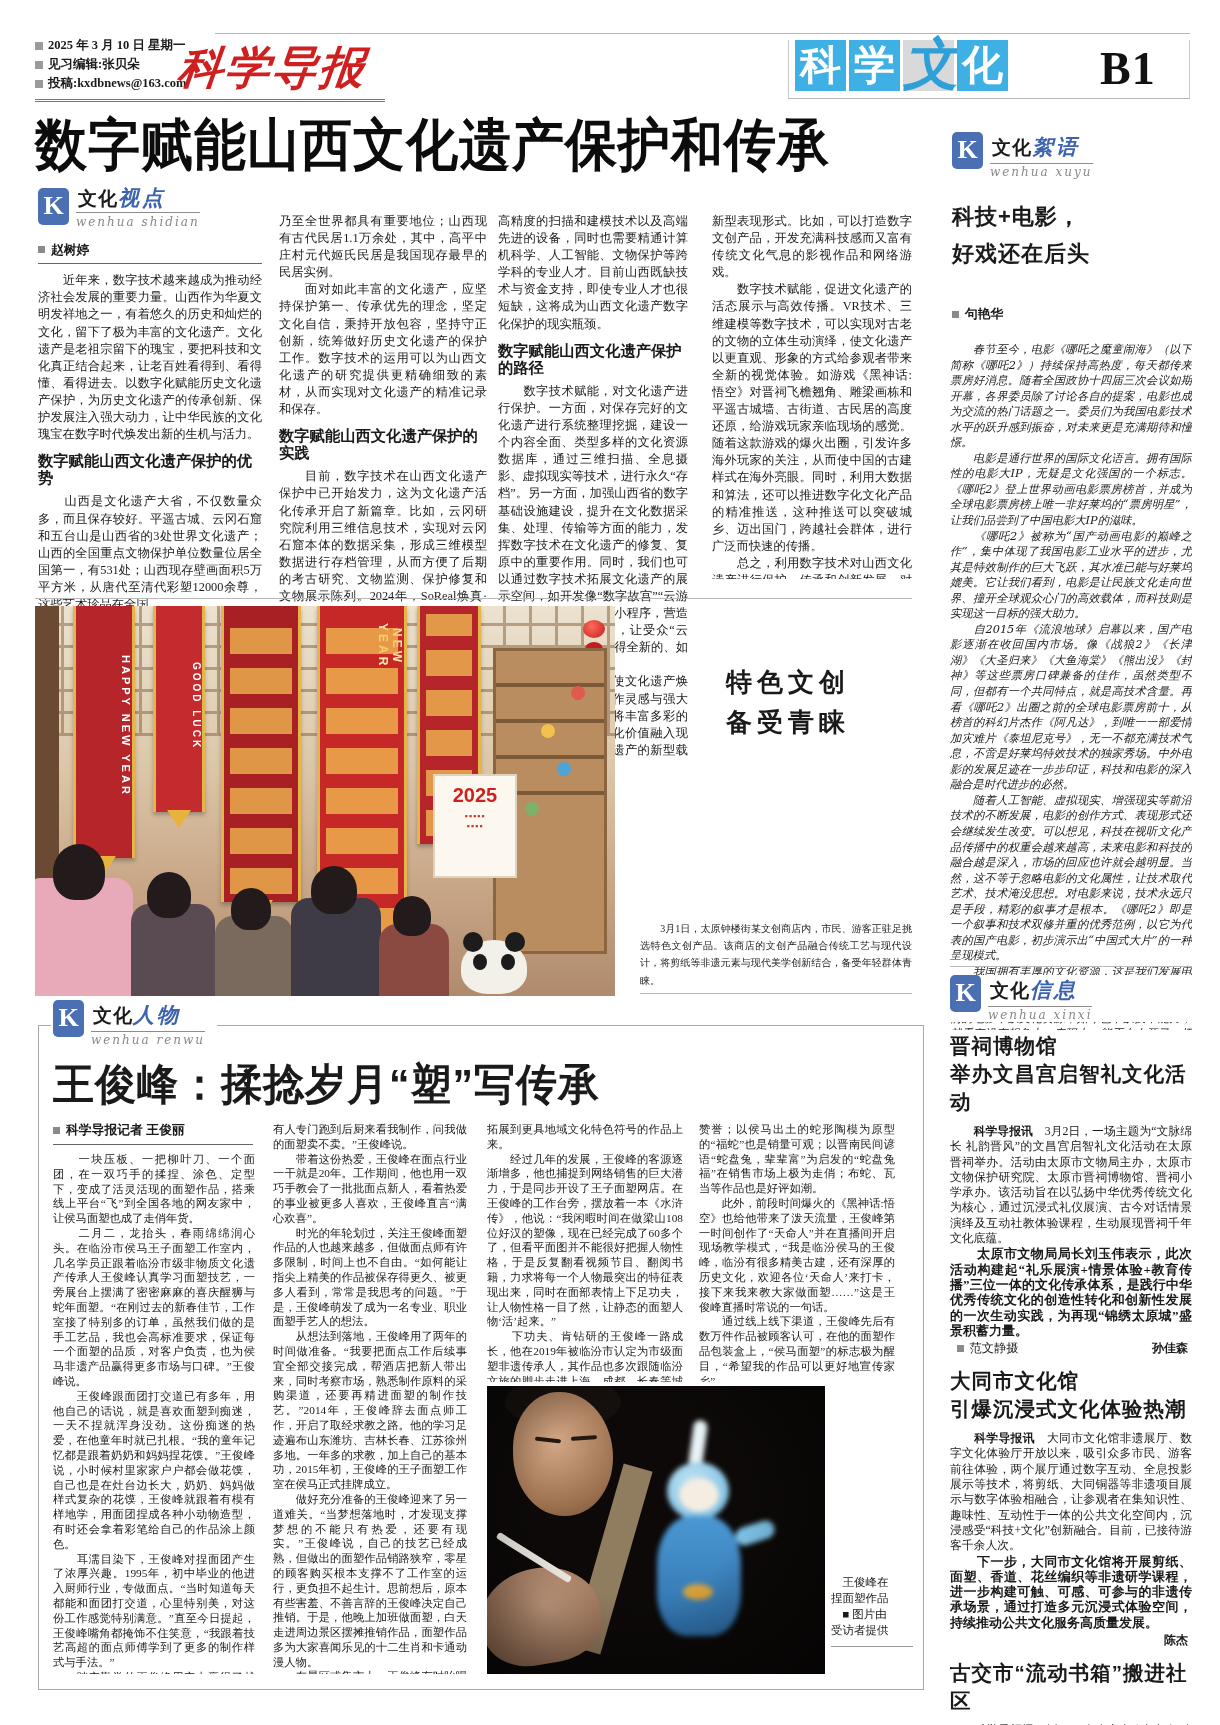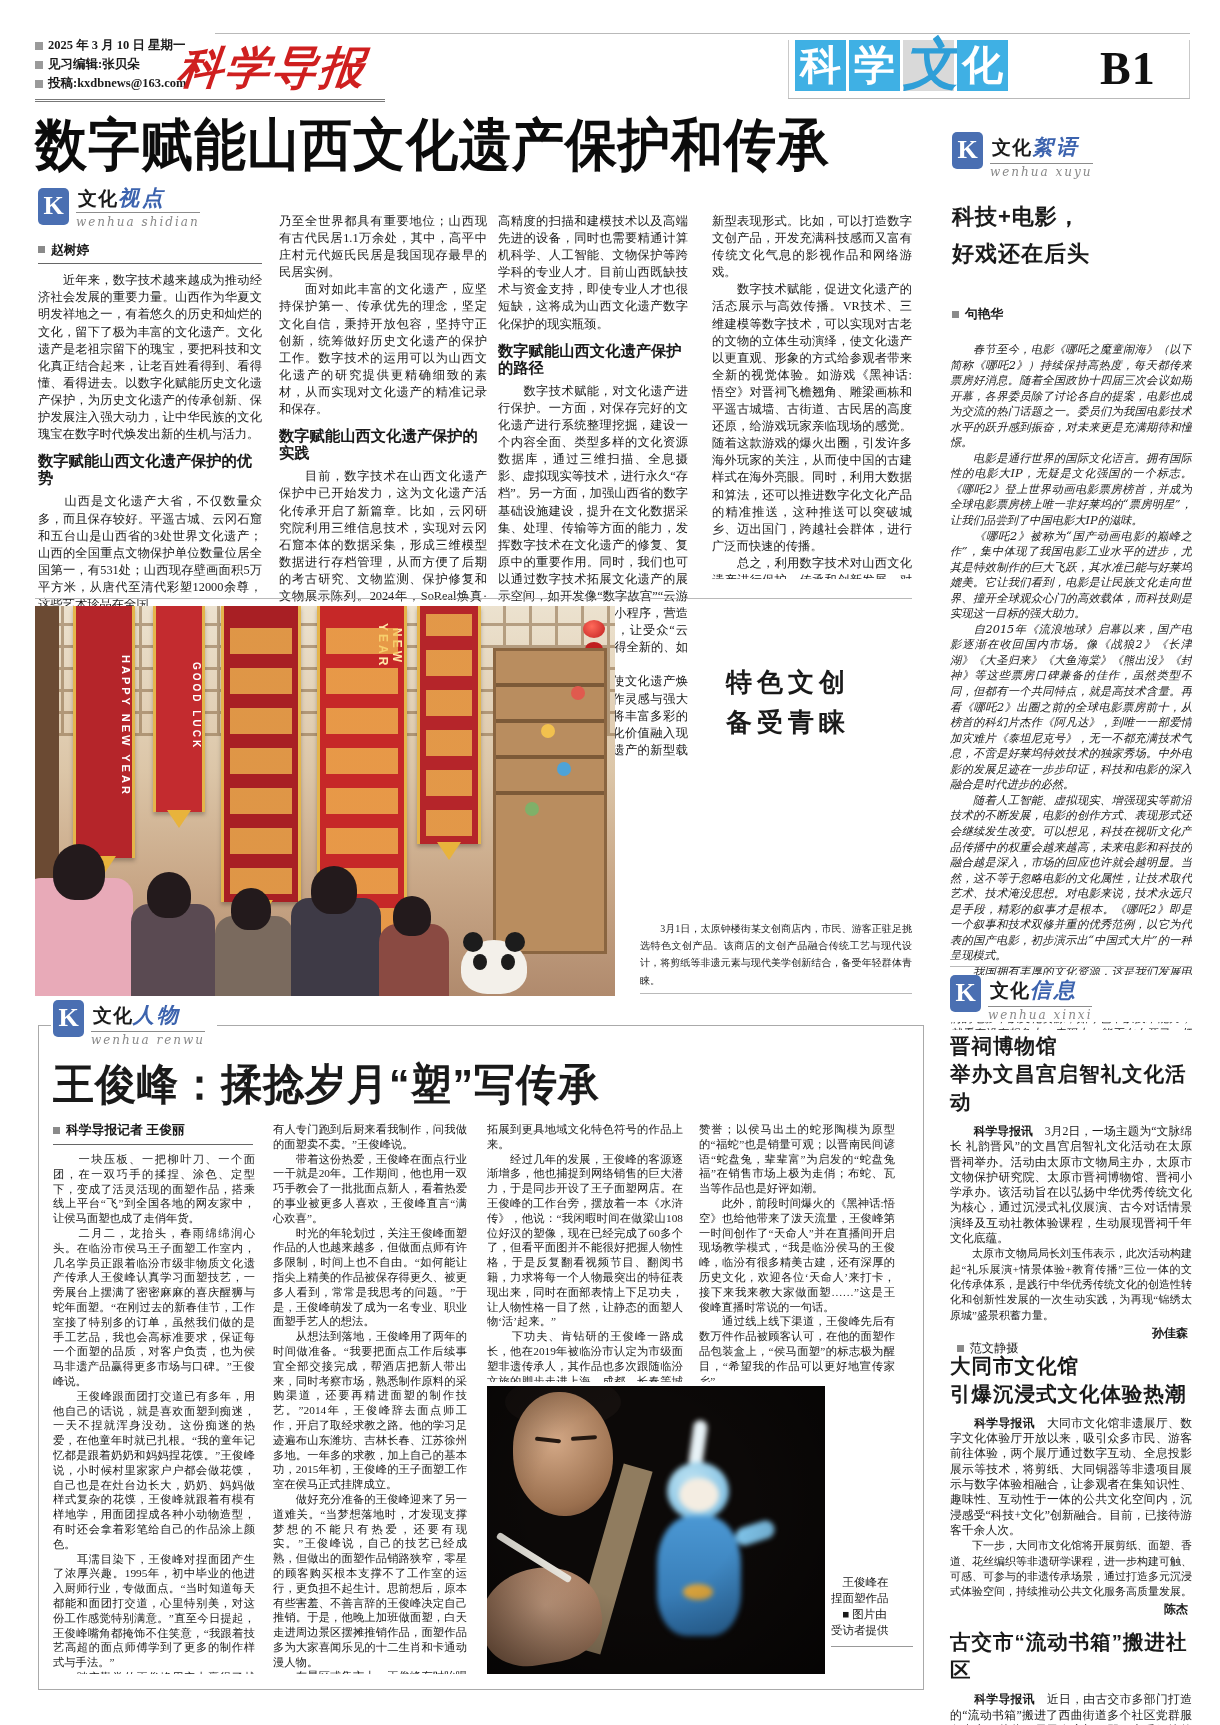--- a/index.html
+++ b/index.html
@@ -143,21 +143,21 @@
   .tool{position:absolute;left:4px;top:168px;width:86px;height:7px;background:#e9e6de;border-radius:3px;
         transform:rotate(32deg);}
   .vign{position:absolute;inset:0;background:radial-gradient(ellipse at 45% 40%,transparent 40%,rgba(0,0,0,.55));}
 
   
   #xinxi{left:950px;top:966px;width:242px;height:740px;border-top:1px solid #b9b9b9;padding-top:8px;}
   .xx-title{font-family:"Liberation Sans",sans-serif;font-weight:bold;font-size:20.5px;line-height:28px;
             white-space:pre-line;margin:10px 0 8px 0;letter-spacing:1px;}
   .xx-body{font-size:11.8px;line-height:15.3px;text-align:justify;}
   .xx-body .lead{font-weight:bold;font-family:"Liberation Sans",sans-serif;}
-  .xx-p2{font-size:11px;line-height:15.3px;text-align:justify;white-space:pre-line;}
+  .xx-p2{font-size:13px;line-height:15.3px;text-align:justify;white-space:pre-line;font-weight:bold;}
   .xx-attr{text-align:right;font-size:12px;font-weight:bold;margin:2px 4px 6px 0;}
 </style>
 </head>
 <body>
 
 <div id="paper">
 
   <div class="rule" style="left:215px;top:33px;width:975px;"></div>
   <div class="abs mh-info">
     <div class="row">
@@ -261,20 +261,24 @@
         <i></i>
         <i></i>
         <i></i>
         <i></i>
       </div>
     <div class="dot" style="right:30px;top:80px;background:#e05a4e;"></div>
     <div class="dot" style="right:60px;top:118px;background:#f2c14e;"></div>
     <div class="dot" style="right:44px;top:156px;background:#4ea3d8;"></div>
     <div class="dot" style="right:76px;top:196px;background:#7fb069;"></div>
 
+    <div class="sign2025">
+      <span>2025</span>
+      <small>▪▪▪▪▪<br>▪▪▪▪</small>
+    </div>
 
     <div class="crowd">
       <div class="bodyblob" style="left:-12px;bottom:0;width:110px;height:118px;background:#e8aab8;"></div>
       <div class="head" style="left:18px;bottom:96px;width:52px;height:56px;"></div>
       <div class="bodyblob" style="left:96px;bottom:0;width:84px;height:92px;background:#5a4a52;"></div>
       <div class="head" style="left:112px;bottom:78px;width:44px;height:46px;"></div>
       <div class="bodyblob" style="left:180px;bottom:0;width:78px;height:80px;background:#7a6a5e;"></div>
       <div class="head" style="left:196px;bottom:66px;width:40px;height:42px;"></div>
       <div class="bodyblob" style="left:256px;bottom:0;width:90px;height:98px;background:#3e3a46;"></div>
       <div class="head" style="left:276px;bottom:82px;width:46px;height:48px;"></div>

